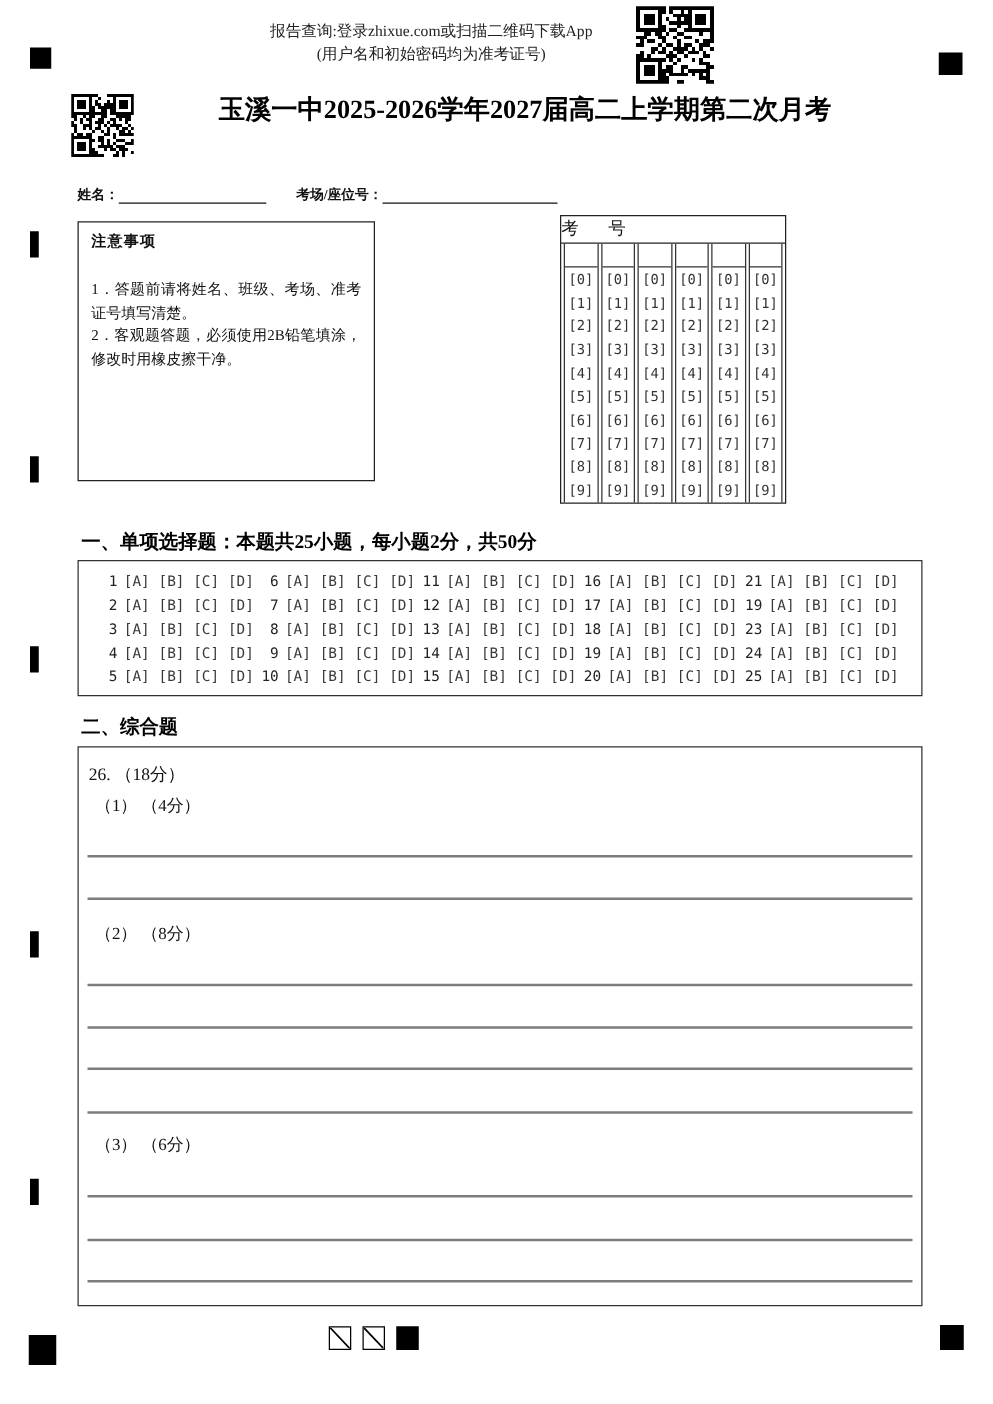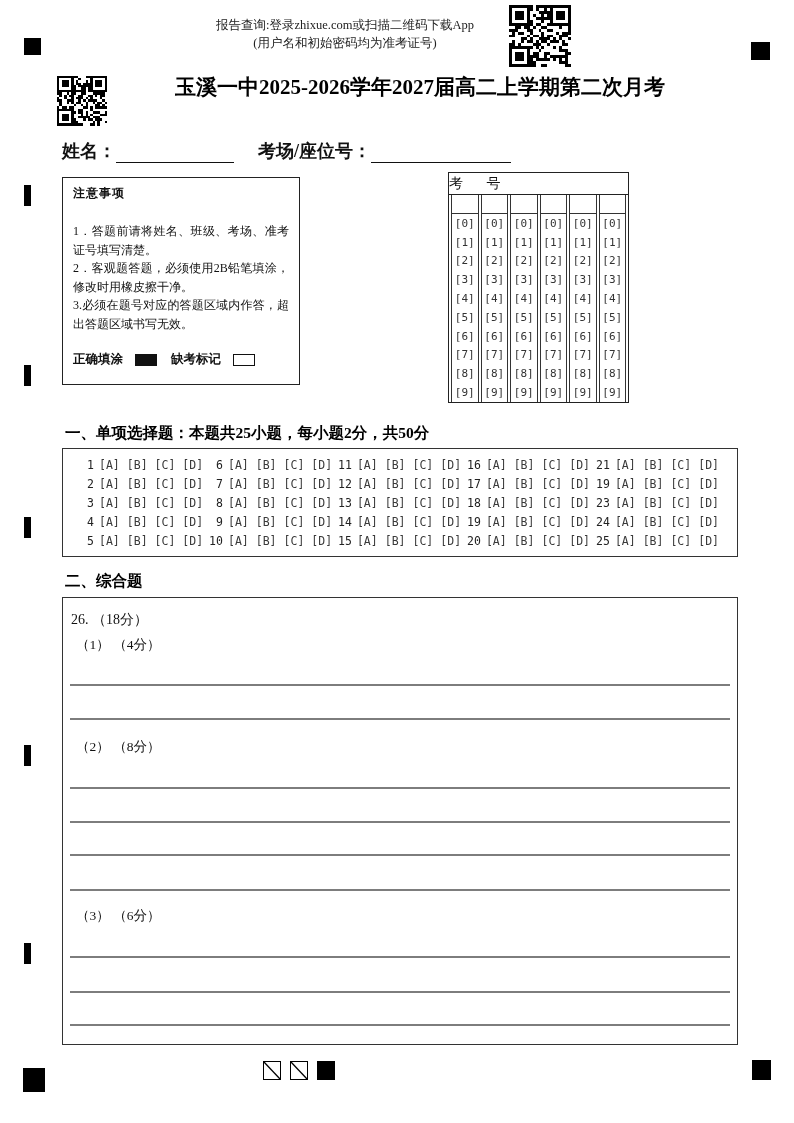--- a/index.html
+++ b/index.html
@@ -23,21 +23,21 @@
   .qr-left { left:57px;  top:73px; width:50px; height:55px; }
 
   
   .title { position:absolute; left:110px; top:74px; width:620px; text-align:center;
            font-weight:bold; color:#000; }
   .title .l1 { font-size:21px; line-height:1.25; }
   .title .l2 { font-size:20px; line-height:1.25; }
 
   
   .fields { position:absolute; left:62px; top:143px; width:676px; height:20px;
-            display:flex; align-items:flex-end; font-weight:bold; font-size:18px; }
+            display:flex; align-items:flex-end; font-weight:bold; font-size:11px; }
   .fields .fld { display:flex; align-items:flex-end; }
   .fields .u { display:inline-block; border-bottom:1.5px solid #111; height:16px; }
   .u1 { width:118px; margin-right:24px; }
   .u2 { width:120px; margin-right:28px; }
   .u3 { width:140px; }
 
   
   .notice { position:absolute; left:62px; top:177px; width:238px; height:208px;
             border:1.6px solid #222; padding:7px 10px 6px 10px; }
   .notice h3 { font-size:12px; font-weight:bold; margin-bottom:20px; letter-spacing:1px; }
@@ -430,27 +430,20 @@
   <div class="fld">
       <span>考场/座位号：</span>
       <span class="u u3"></span>
     </div>
 </div>
 
 <div class="notice">
   <h3>注意事项</h3>
   <p>1．答题前请将姓名、班级、考场、准考证号填写清楚。</p>
   <p>2．客观题答题，必须使用2B铅笔填涂，修改时用橡皮擦干净。</p>
-  <p>3.必须在题号对应的答题区域内作答，超出答题区域书写无效。</p>
-  <div class="fill-row">
-    <span>正确填涂</span>
-    <span class="fill-box fill-black"></span>
-    <span>缺考标记</span>
-    <span class="fill-box fill-white" style="margin-left:12px"></span>
-  </div>
 </div>
 
 <div class="examno">
   <div class="examno-head">考  号</div>
   <div class="examno-cols" id="examno-cols">
       <div class="examno-col">
         <div class="examno-blank"></div>
         <div class="examno-digit">[0]</div>
         <div class="examno-digit">[1]</div>
         <div class="examno-digit">[2]</div>

